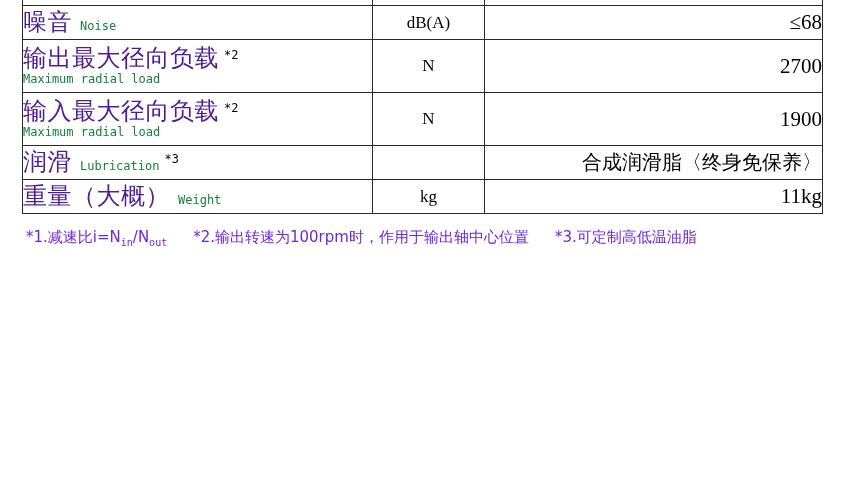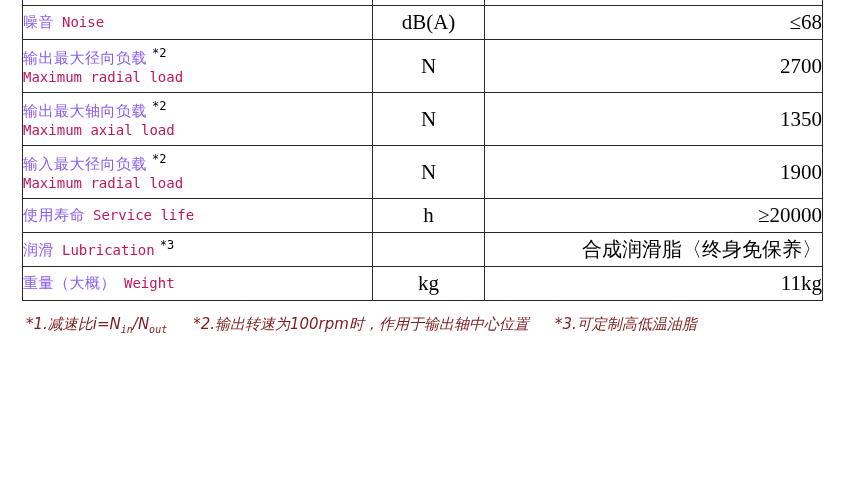--- a/index.html
+++ b/index.html
@@ -38,39 +38,39 @@
   col.c-value { width: 338px; }
 
   td.label {
     background: #efefef;
     padding: 3px 0 3px 26px;
     line-height: 1.15;
   }
   td.unit {
     background: #efefef;
     text-align: center;
-    font-size: 21px;
+    font-size: 17px;
     font-family: "Liberation Serif", serif;
   }
   td.value {
     text-align: right;
     font-size: 21px;
     font-family: "Liberation Serif", serif;
     background: #ffffff;
   }
   .cn {
-    font-size: 15px;
+    font-size: 24px;
     font-family: "DejaVu Sans", sans-serif;
     letter-spacing: 0.5px;
-    color: #8b5cf6;
+    color: #4c1d95;
   }
   .en {
-    font-size: 14px;
+    font-size: 12px;
     font-family: "DejaVu Sans Mono", monospace;
-    color: #be185d;
+    color: #15803d;
     letter-spacing: 0px;
   }
   .inline .en {
     margin-left: 8px;
   }
   .stack .en {
     display: block;
     margin-top: 1px;
   }
   sup.note {
@@ -81,23 +81,22 @@
   }
   .row-tall td { height: 52px; }
   .row-short td { height: 33px; }
   .row-clip td { height: 26px; }
 
   .footnotes {
     margin-left: 26px;
     margin-top: 14px;
     font-size: 15px;
     font-family: "DejaVu Sans", sans-serif;
-    color: #7f1d1d;
+    color: #6d28d9;
     white-space: nowrap;
-    font-style: italic;
   }
   .footnotes .fn {
     margin-right: 26px;
   }
   .sub {
     font-size: 10px;
     vertical-align: sub;
     font-family: "DejaVu Sans Mono", monospace;
   }
 </style>
@@ -134,54 +133,35 @@
         <td class="label">
           <span class="stack">
             <span class="cn">输出最大径向负载</span><sup class="note">*2</sup>
             <span class="en">Maximum radial load</span>
           </span>
         </td>
         <td class="unit">N</td>
         <td class="value">2700</td>
       </tr>
 
-      <tr class="row-tall">
-        <td class="label">
-          <span class="stack">
-            <span class="cn">输出最大轴向负载</span><sup class="note">*2</sup>
-            <span class="en">Maximum axial load</span>
-          </span>
-        </td>
-        <td class="unit">N</td>
-        <td class="value">1350</td>
-      </tr>
 
       <tr class="row-tall">
         <td class="label">
           <span class="stack">
             <span class="cn">输入最大径向负载</span><sup class="note">*2</sup>
             <span class="en">Maximum radial load</span>
           </span>
         </td>
         <td class="unit">N</td>
         <td class="value">1900</td>
       </tr>
 
 
 
 
-      <tr class="row-short">
-        <td class="label">
-          <span class="inline">
-            <span class="cn">使用寿命</span><span class="en">Service life</span>
-          </span>
-        </td>
-        <td class="unit">h</td>
-        <td class="value">≥20000</td>
-      </tr>
 
       <tr class="row-short">
         <td class="label">
           <span class="inline">
             <span class="cn">润滑</span><span class="en">Lubrication</span><sup class="note">*3</sup>
           </span>
         </td>
         <td class="unit"></td>
         <td class="value" style="font-family:Liberation Sans, sans-serif;font-size:20px;">合成润滑脂〈终身免保养〉</td>
       </tr>

